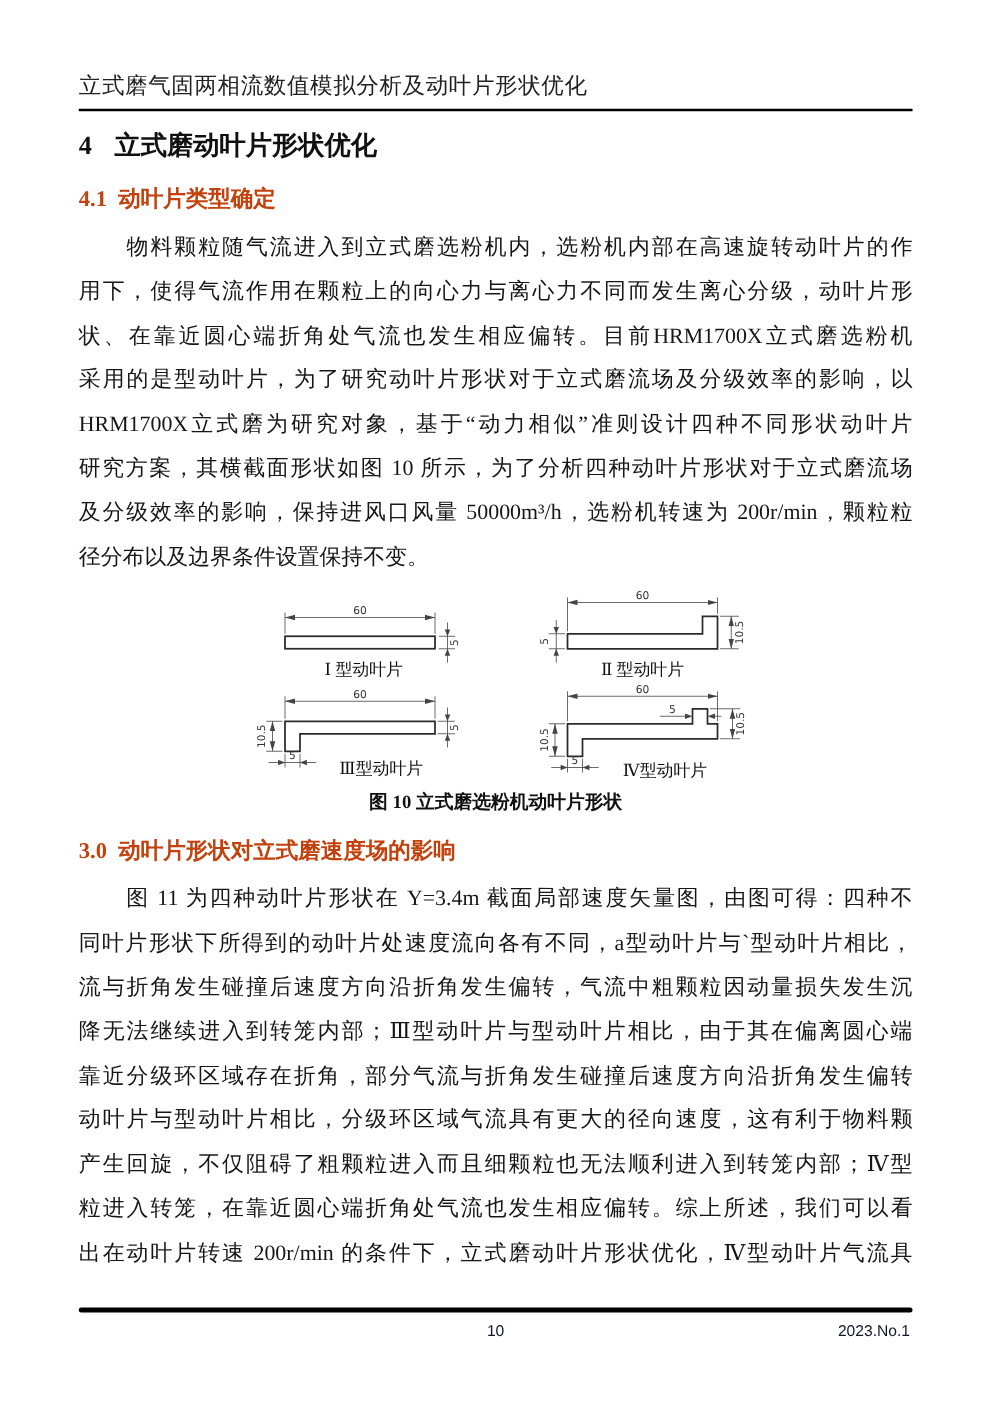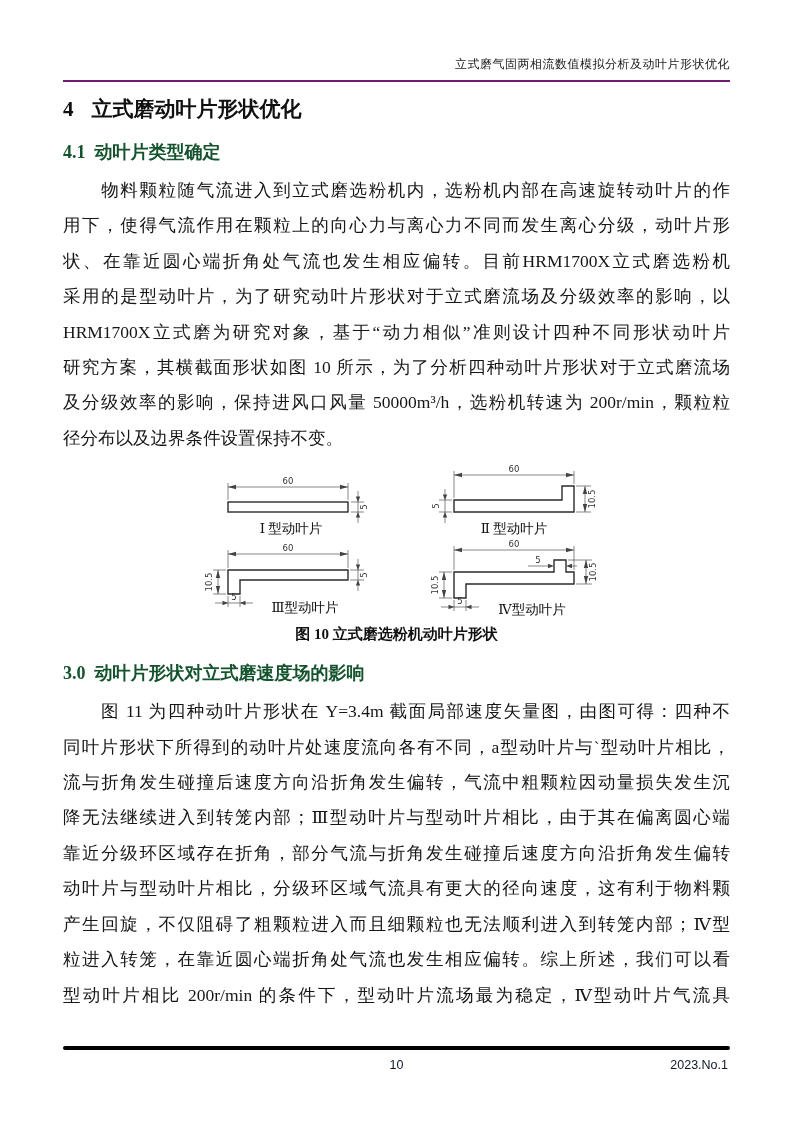--- a/index.html
+++ b/index.html
@@ -4,27 +4,27 @@
 <style>
   html,body { margin:0; padding:0; background:#ffffff; }
   .page {
     position:relative; width:793px; height:1122px; background:#ffffff;
     font-family:"Liberation Serif","DejaVu Serif",serif; color:#161616;
     overflow:hidden;
   }
   .content { position:absolute; left:63px; top:0; width:667px; }
 
   .running-head {
-    margin-top:56px; text-align:right; font-size:12px; color:#222;
-    padding-bottom:7px; border-bottom:2px solid #701a75; letter-spacing:0.5px;
+    margin-top:56px; text-align:left; font-size:18px; color:#222;
+    padding-bottom:7px; border-bottom:2px solid #000000; letter-spacing:0.5px;
   }
 
   .sec-heading { margin:13px 0 0 0; font-size:21px; font-weight:bold; color:#101010; }
   .sec-heading .num { display:inline-block; margin-right:18px; }
-  .sub-heading { margin:17px 0 0 0; font-size:18px; font-weight:bold; color:#14532d; }
+  .sub-heading { margin:17px 0 0 0; font-size:18px; font-weight:bold; color:#c2410c; }
   .sub-heading .num { display:inline-block; margin-right:9px; }
 
   .para { margin-top:9px; }
   .pline {
     font-size:17.5px; line-height:35.4px;
     text-align:justify; text-align-last:justify;
   }
   .pline.end { text-align-last:left; }
 
   .figure { margin-top:4px; }
@@ -192,21 +192,21 @@
 
     <div class="para">
       <div class="pline">　　图 11 为四种动叶片形状在 Y=3.4m 截面局部速度矢量图，由图可得：四种不</div>
       <div class="pline">同叶片形状下所得到的动叶片处速度流向各有不同，a型动叶片与`型动叶片相比，</div>
       <div class="pline">流与折角发生碰撞后速度方向沿折角发生偏转，气流中粗颗粒因动量损失发生沉</div>
       <div class="pline">降无法继续进入到转笼内部；Ⅲ型动叶片与型动叶片相比，由于其在偏离圆心端</div>
       <div class="pline">靠近分级环区域存在折角，部分气流与折角发生碰撞后速度方向沿折角发生偏转</div>
       <div class="pline">动叶片与型动叶片相比，分级环区域气流具有更大的径向速度，这有利于物料颗</div>
       <div class="pline">产生回旋，不仅阻碍了粗颗粒进入而且细颗粒也无法顺利进入到转笼内部；Ⅳ型</div>
       <div class="pline">粒进入转笼，在靠近圆心端折角处气流也发生相应偏转。综上所述，我们可以看</div>
-      <div class="pline">型动叶片相比 200r/min 的条件下，型动叶片流场最为稳定，Ⅳ型动叶片气流具</div>
+      <div class="pline">出在动叶片转速 200r/min 的条件下，立式磨动叶片形状优化，Ⅳ型动叶片气流具</div>
     </div>
 
   </div>
 
   <div class="footer">
     <div class="footer-rule"></div>
     <div class="footer-row">
       <div class="footer-page">10</div>
       <div class="footer-issue">2023.No.1</div>
     </div>

